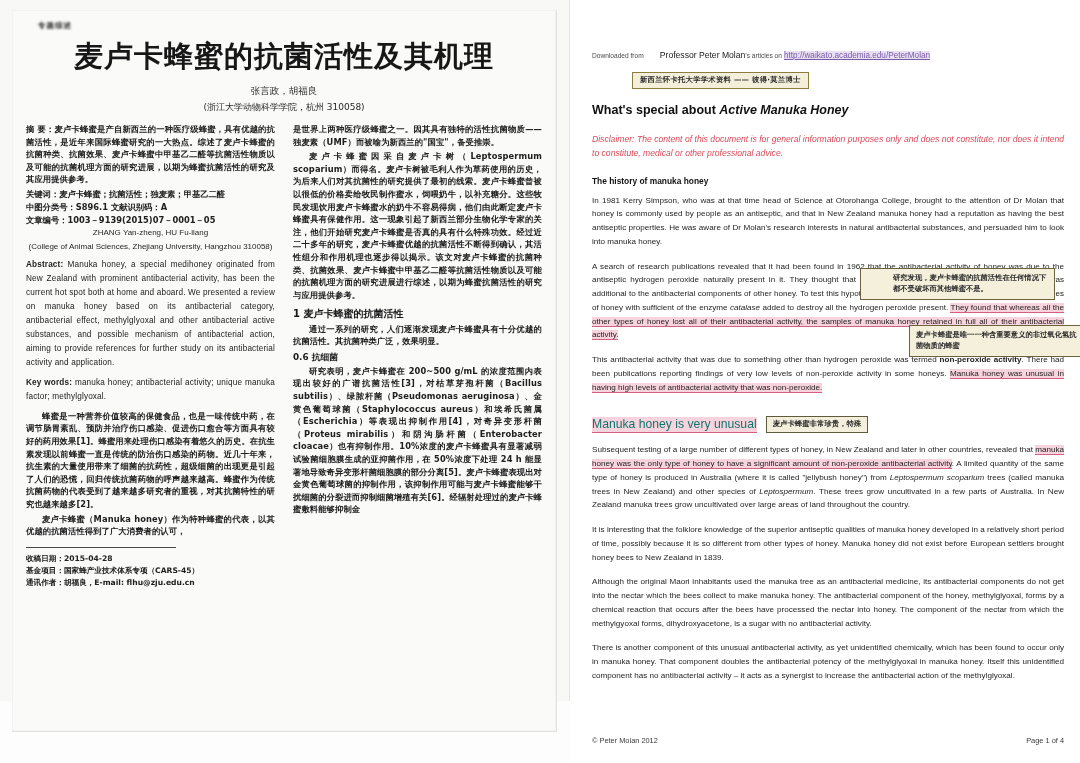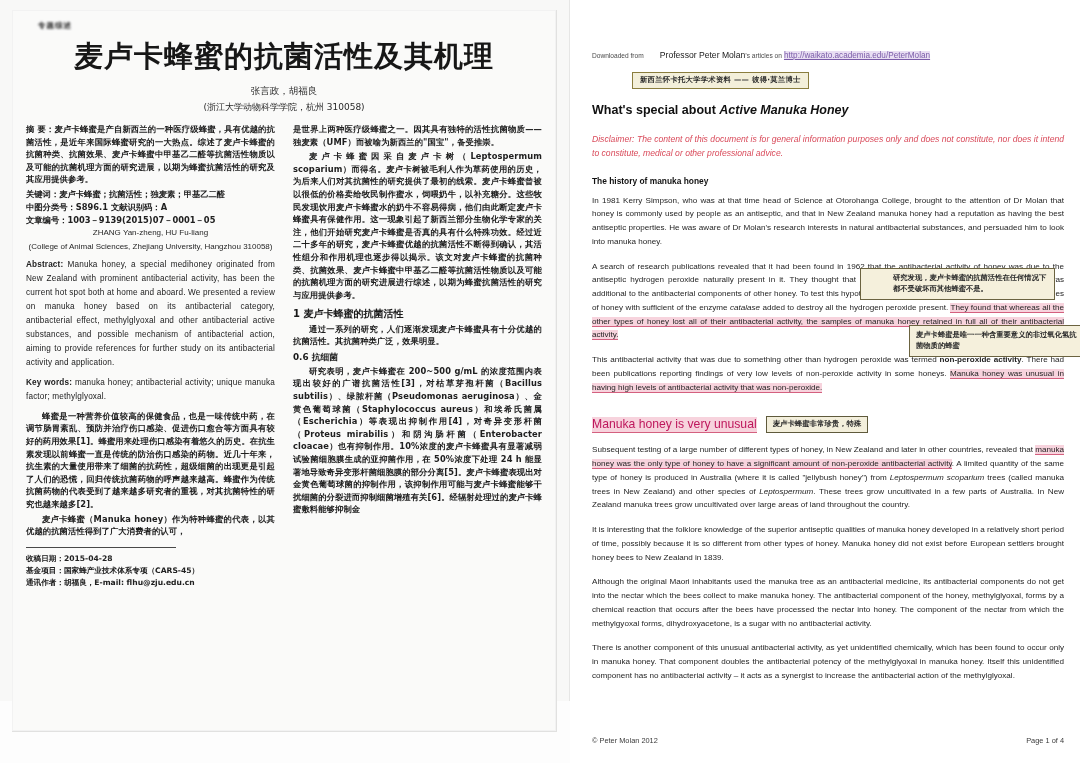--- a/index.html
+++ b/index.html
@@ -168,21 +168,21 @@
   }
   .r-p i { }
   .r-p b { font-weight: bold; }
   .hl {
     background: #f7d3dd;
     border-bottom: 1px solid #d4607f;
     box-decoration-break: clone;
     -webkit-box-decoration-break: clone;
   }
   .big-unusual {
-    font-size: 12.2px; color: #be185d;
+    font-size: 12.2px; color: #0f766e;
     display: inline-block;
     background: #f7d3dd;
     border-bottom: 1.5px solid #d4607f;
     padding-bottom: 1px;
   }
   .unusual-row {
     display: flex; align-items: center; gap: 9px;
     margin: 22px 0 10px 0;
   }
   .note-inline {

